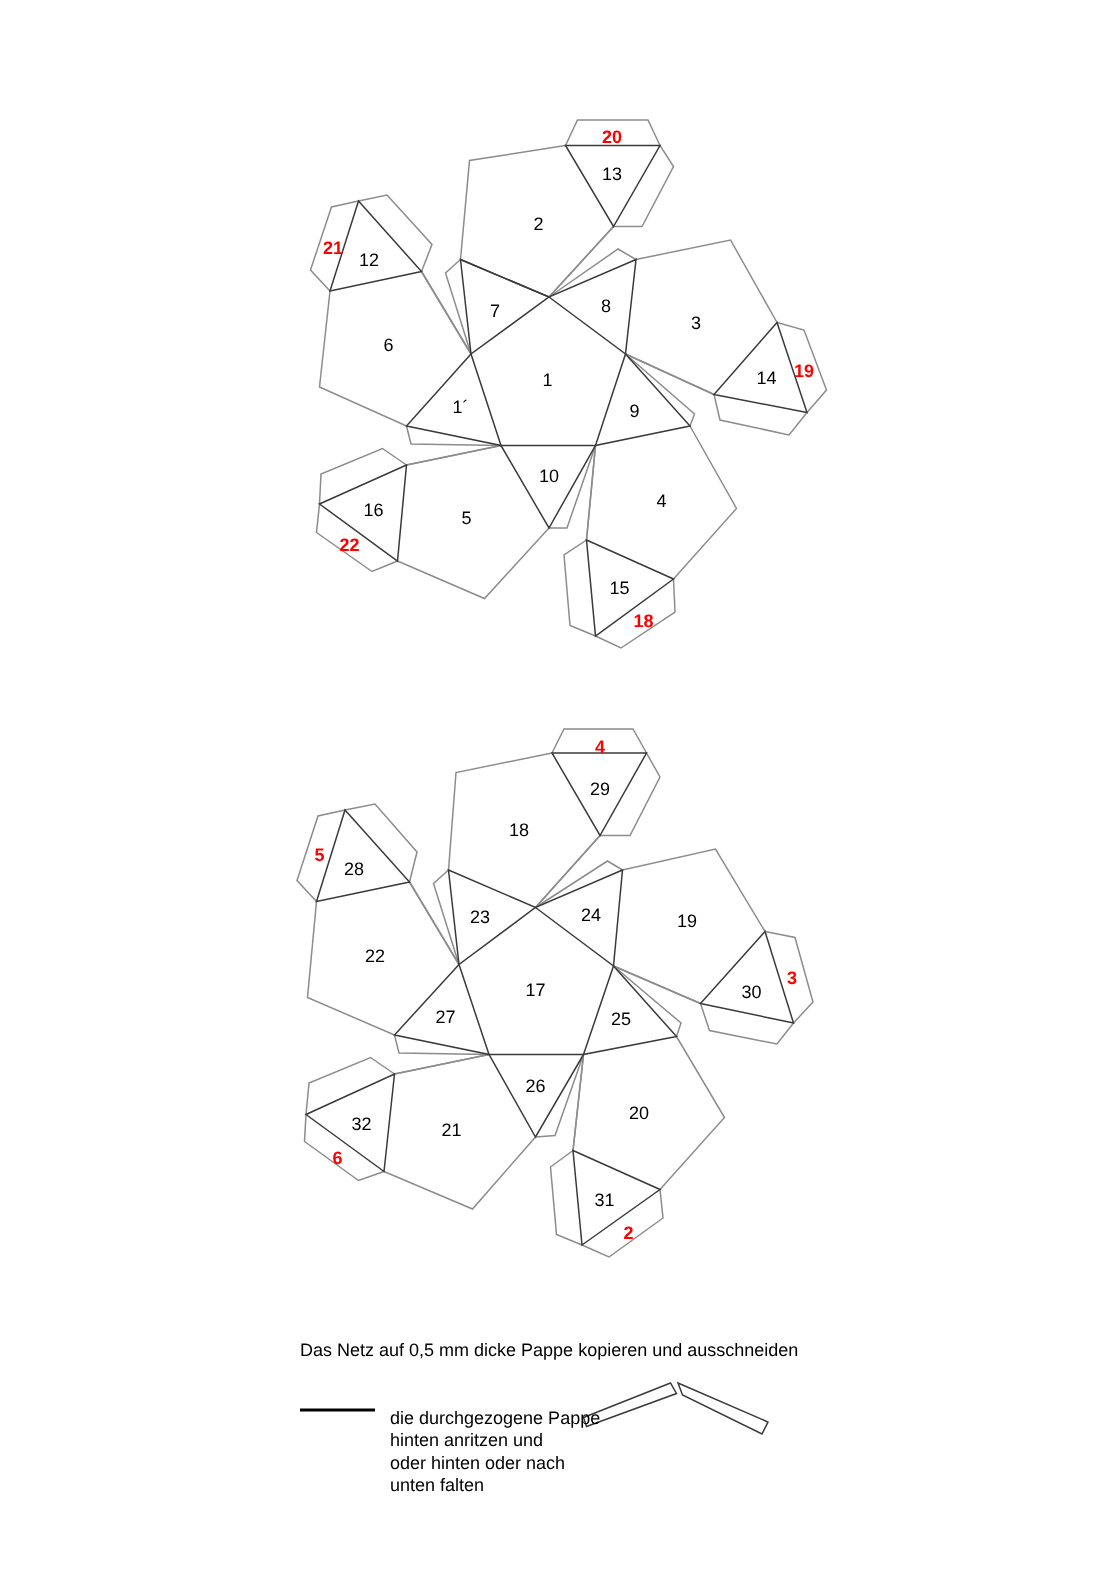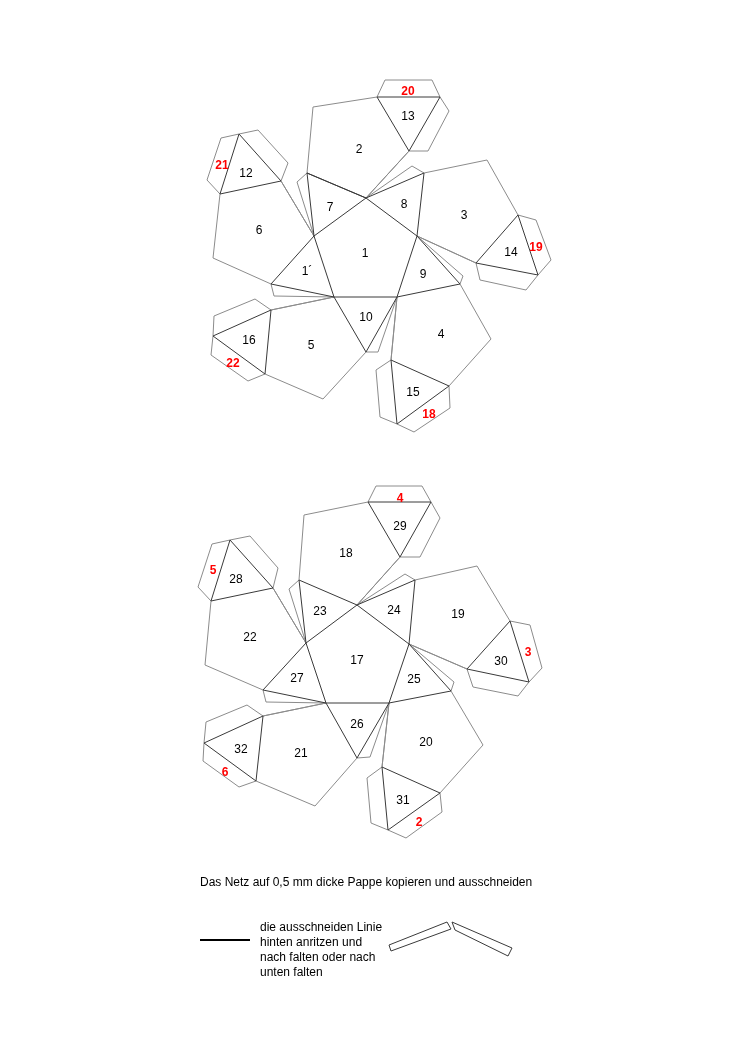--- a/index.html
+++ b/index.html
@@ -3,21 +3,21 @@
 <meta charset="utf-8">
 <style>
   html, body { margin: 0; padding: 0; background: #ffffff; }
   body { width: 745px; height: 1053px; position: relative; overflow: hidden;
          font-family: "Liberation Sans", sans-serif; }
   svg { position: absolute; left: 0; top: 0; }
   .cut { fill: none; stroke: #8c8c8c; stroke-width: 1; }
   .fold { fill: none; stroke: #3a3a3a; stroke-width: 1; }
   .lbl { font-family: "Liberation Sans", sans-serif; font-size: 12px; fill: #000; text-anchor: middle; }
   .red { font-family: "Liberation Sans", sans-serif; font-size: 12px; font-weight: bold; fill: #ff0000; text-anchor: middle; }
-  .note { position: absolute; font-size: 12px; color: #000; line-height: 15px; }
+  .note { position: absolute; font-size: 12px; color: #000; line-height: 15px; margin-top: 18px; }
   #instruction { left: 200px; top: 875px; }
   #legend-text { left: 260px; top: 920px; }
   #legend-line { position: absolute; left: 200px; top: 939px; width: 50px; height: 2px; background: #000; }
 </style>
 </head>
 <body>
 
 <svg width="745" height="1053" viewBox="0 0 745 1053">
 
   <g>
@@ -179,17 +179,17 @@
   <g class="fold">
     <polygon points="389,945 447,922 451,929 391,951"></polygon>
     <polygon points="452,922 512,948 508,956 455,930"></polygon>
   </g>
 </svg>
 
 <div id="instruction" class="note">Das Netz auf 0,5 mm dicke Pappe kopieren und ausschneiden</div>
 
 <div id="legend-line"></div>
 <div id="legend-text" class="note">
-  <div>die ausschneiden Linie</div>
+  <div>die durchgezogene Pappe</div>
   <div>hinten anritzen und</div>
-  <div>nach falten oder nach</div>
+  <div>oder hinten oder nach</div>
   <div>unten falten</div>
 </div>
 
 </body></html>

